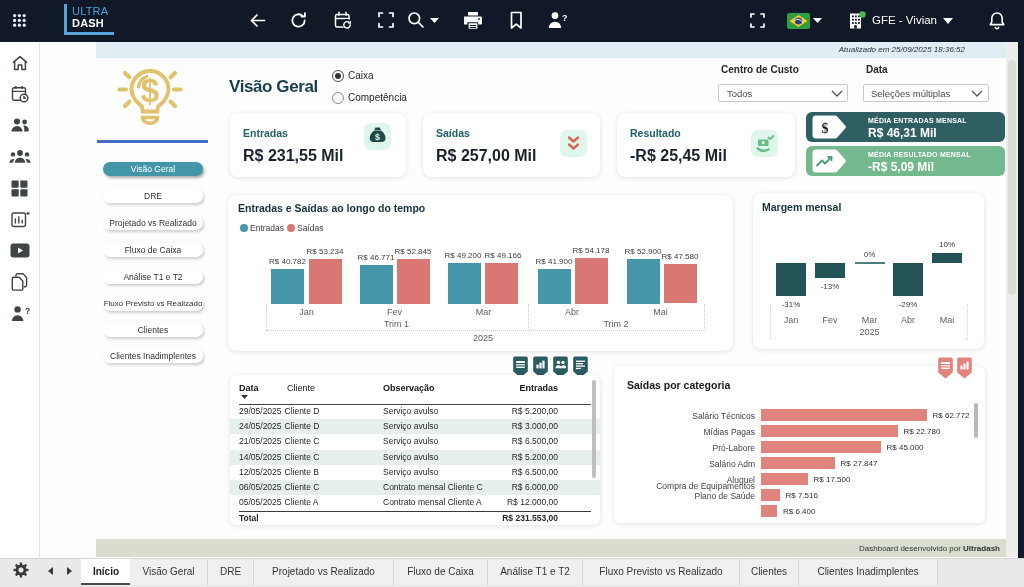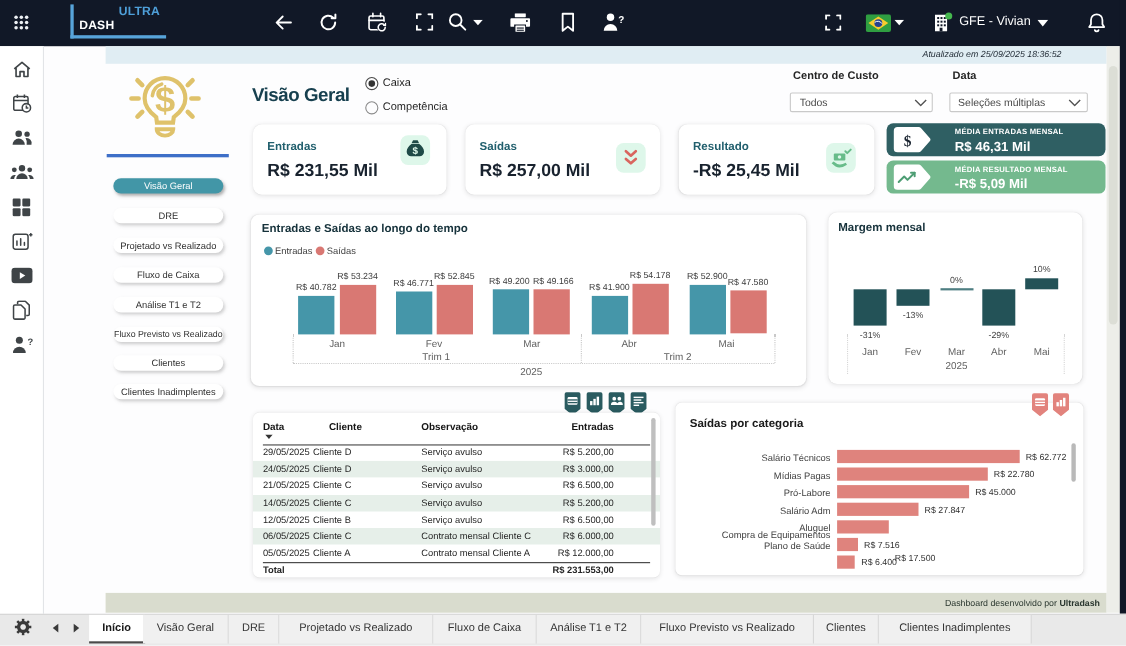--- a/index.html
+++ b/index.html
@@ -37,21 +37,21 @@
       <circle cx="7.4" cy="7.4" r="1.6"></circle>
       <circle cx="12.2" cy="7.4" r="1.6"></circle>
     <circle cx="2.6" cy="12.2" r="1.6"></circle>
       <circle cx="7.4" cy="12.2" r="1.6"></circle>
       <circle cx="12.2" cy="12.2" r="1.6"></circle>
   </g>
 </svg>
 
 
 <div class="abs" style="left:64px;top:4px;height:31px;border-left:3px solid #57A4DA;border-bottom:3px solid #57A4DA;padding:2px 6px 1px 5px;">
-  <div style="font-size:11px;font-weight:700;color:#4E9FD9;line-height:11px;letter-spacing:0.2px;margin-left:36px;">ULTRA</div>
+  <div style="font-size:11px;font-weight:400;color:#4E9FD9;line-height:11px;letter-spacing:0.2px;">ULTRA</div>
   <div style="font-size:11px;font-weight:800;color:#FFFFFF;line-height:12px;letter-spacing:0.2px;">DASH</div>
 </div>
 
 
 <svg class="abs" style="left:249px;top:12px" width="17" height="17" fill="none" stroke="#fff" stroke-width="1.7" stroke-linecap="round" stroke-linejoin="round">
   <path d="M15.5 8.5 H2.5 M8 3 L2.5 8.5 L8 14"></path>
 </svg>
 
 
 <svg class="abs" style="left:290px;top:12px" width="17" height="17" fill="none" stroke="#fff" stroke-width="1.8" stroke-linecap="round">
@@ -416,21 +416,21 @@
       <rect x="3" y="11.8" width="5" height="1.3"></rect>
     </g>
   </svg>
 
 <div class="card" style="left:230px;top:375px;width:370px;height:150px;border-radius:6px;"></div>
 <div class="abs" style="left:230px;top:375px;width:370px;height:150px;overflow:hidden;border-radius:6px;">
   <div class="abs" style="left:9px;top:8px;font-size:9px;font-weight:700;color:#151515;">Data</div>
   <svg class="abs" style="left:11px;top:20px" width="8" height="5">
       <polygon points="0,0 7,0 3.5,4" fill="#333"></polygon>
     </svg>
-  <div class="abs" style="left:69px;top:8px;font-size:9px;font-weight:700;color:#151515;">Cliente</div>
+  <div class="abs" style="left:57px;top:8px;font-size:9px;font-weight:400;color:#151515;">Cliente</div>
   <div class="abs" style="left:153px;top:8px;font-size:9px;font-weight:700;color:#151515;">Observação</div>
   <div class="abs" style="right:42px;top:8px;font-size:9px;font-weight:700;color:#151515;">Entradas</div>
   <div class="abs" style="left:9px;top:28.5px;width:352px;height:0;border-top:1px solid #444;"></div>
   <div class="trow" style="top:29px;">
       <span class="tc1">29/05/2025</span>
       <span class="tc2">Cliente D</span>
       <span class="tc3">Serviço avulso</span>
       <span class="tc4">R$ 5.200,00</span>
     </div>
   <div class="trow" style="top:44.2px;background:#E6EFE9;">
@@ -506,21 +506,21 @@
 <div class="bar" style="left:760.5px;top:425px;width:137px;height:11.5px;background:#DF837D;"></div>
 <div class="bar" style="left:760.5px;top:441px;width:120px;height:11.5px;background:#DF837D;"></div>
 <div class="bar" style="left:760.5px;top:457px;width:74px;height:11.5px;background:#DF837D;"></div>
 <div class="bar" style="left:760.5px;top:473px;width:47px;height:11.5px;background:#DF837D;"></div>
 <div class="bar" style="left:760.5px;top:489px;width:19px;height:11.5px;background:#DF837D;"></div>
 <div class="bar" style="left:760.5px;top:505px;width:16.5px;height:11.5px;background:#DF837D;"></div>
 <div class="hval" style="left:932.5px;top:411px;">R$ 62.772</div>
 <div class="hval" style="left:903.5px;top:427px;">R$ 22.780</div>
 <div class="hval" style="left:886.5px;top:443px;">R$ 45.000</div>
 <div class="hval" style="left:840.5px;top:459px;">R$ 27.847</div>
-<div class="hval" style="left:813.5px;top:475px;margin-top:28px;">R$ 17.500</div>
+<div class="hval" style="left:813.5px;top:475px;">R$ 17.500</div>
 <div class="hval" style="left:785.5px;top:491px;">R$ 7.516</div>
 <div class="hval" style="left:783px;top:507px;">R$ 6.400</div>
 <div class="abs" style="left:974px;top:403px;width:4px;height:35px;background:#B9B9B9;border-radius:2px;"></div>
 
 
 <div class="abs" style="left:0;top:558px;width:1024px;height:29px;background:#E9E9E9;border-top:1px solid #D5D5D5;"></div>
 <svg class="abs" style="left:13px;top:562px" width="16" height="16" viewBox="0 0 16 16">
   <path fill="#3A3A3A" fill-rule="evenodd" d="M13.49 6.91 L15.51 6.81 L15.51 9.19 L13.49 9.09 L12.66 11.11 L14.15 12.47 L12.47 14.15 L11.11 12.66 L9.09 13.49 L9.19 15.51 L6.81 15.51 L6.91 13.49 L4.89 12.66 L3.53 14.15 L1.85 12.47 L3.34 11.11 L2.51 9.09 L0.49 9.19 L0.49 6.81 L2.51 6.91 L3.34 4.89 L1.85 3.53 L3.53 1.85 L4.89 3.34 L6.91 2.51 L6.81 0.49 L9.19 0.49 L9.09 2.51 L11.11 3.34 L12.47 1.85 L14.15 3.53 L12.66 4.89 Z M10.60 8.00 L10.40 7.01 L9.84 6.16 L8.99 5.60 L8.00 5.40 L7.01 5.60 L6.16 6.16 L5.60 7.01 L5.40 8.00 L5.60 8.99 L6.16 9.84 L7.01 10.40 L8.00 10.60 L8.99 10.40 L9.84 9.84 L10.40 8.99 L10.60 8.00 Z"></path>
 </svg>
 <svg class="abs" style="left:47px;top:566px" width="8" height="10">

